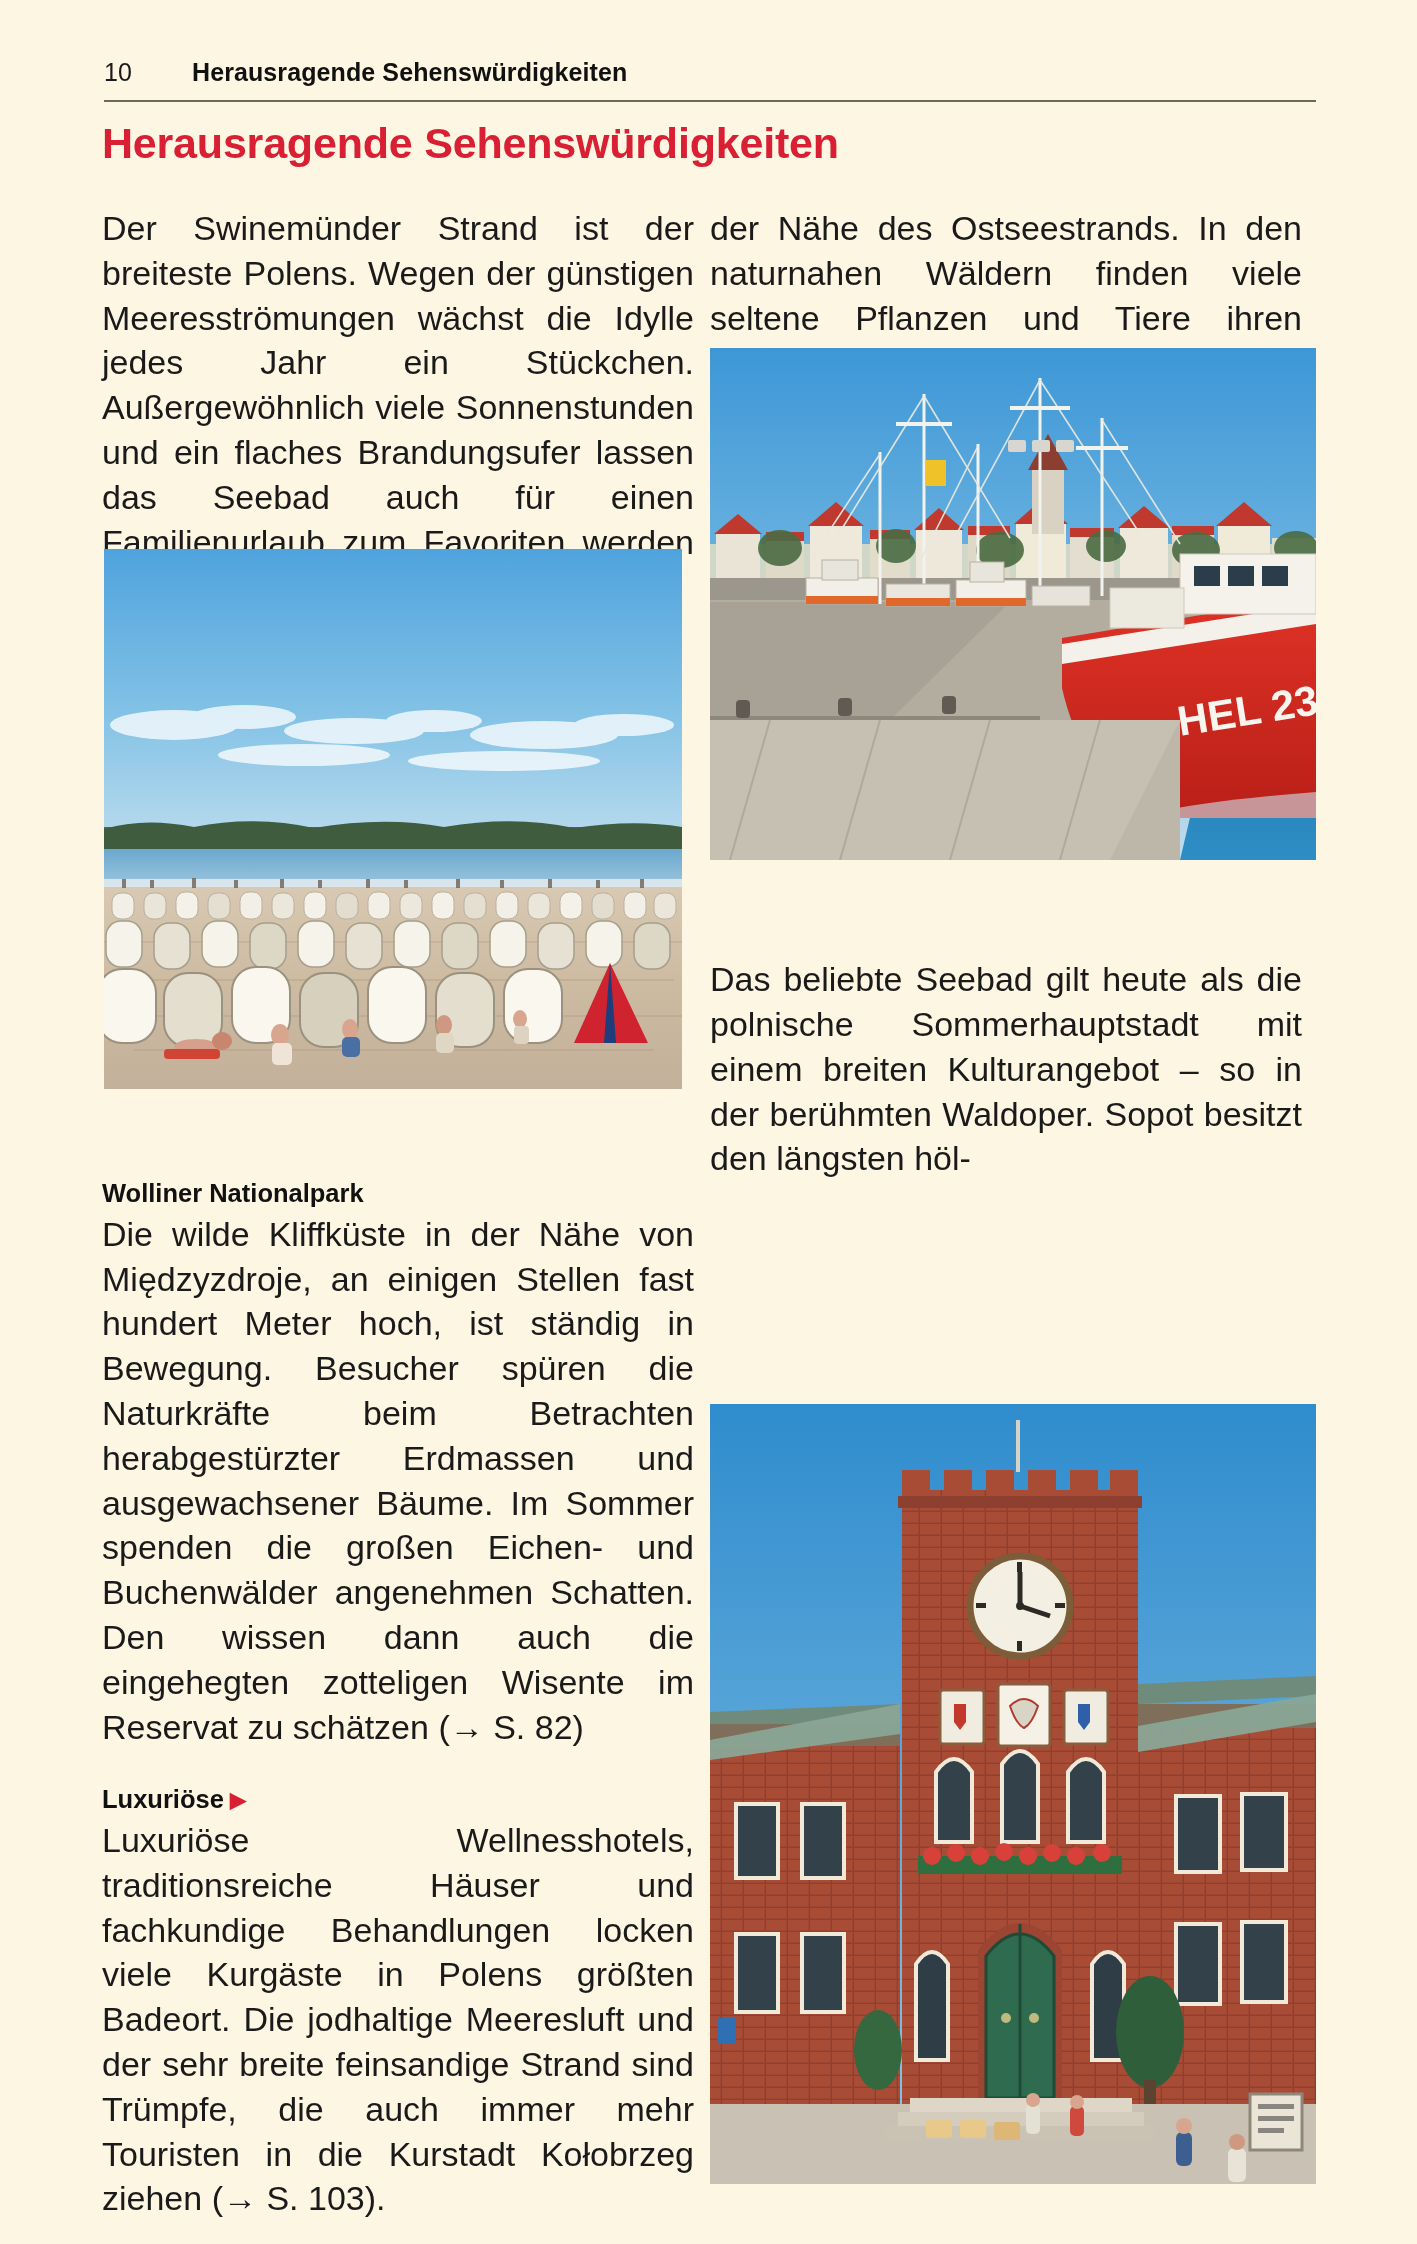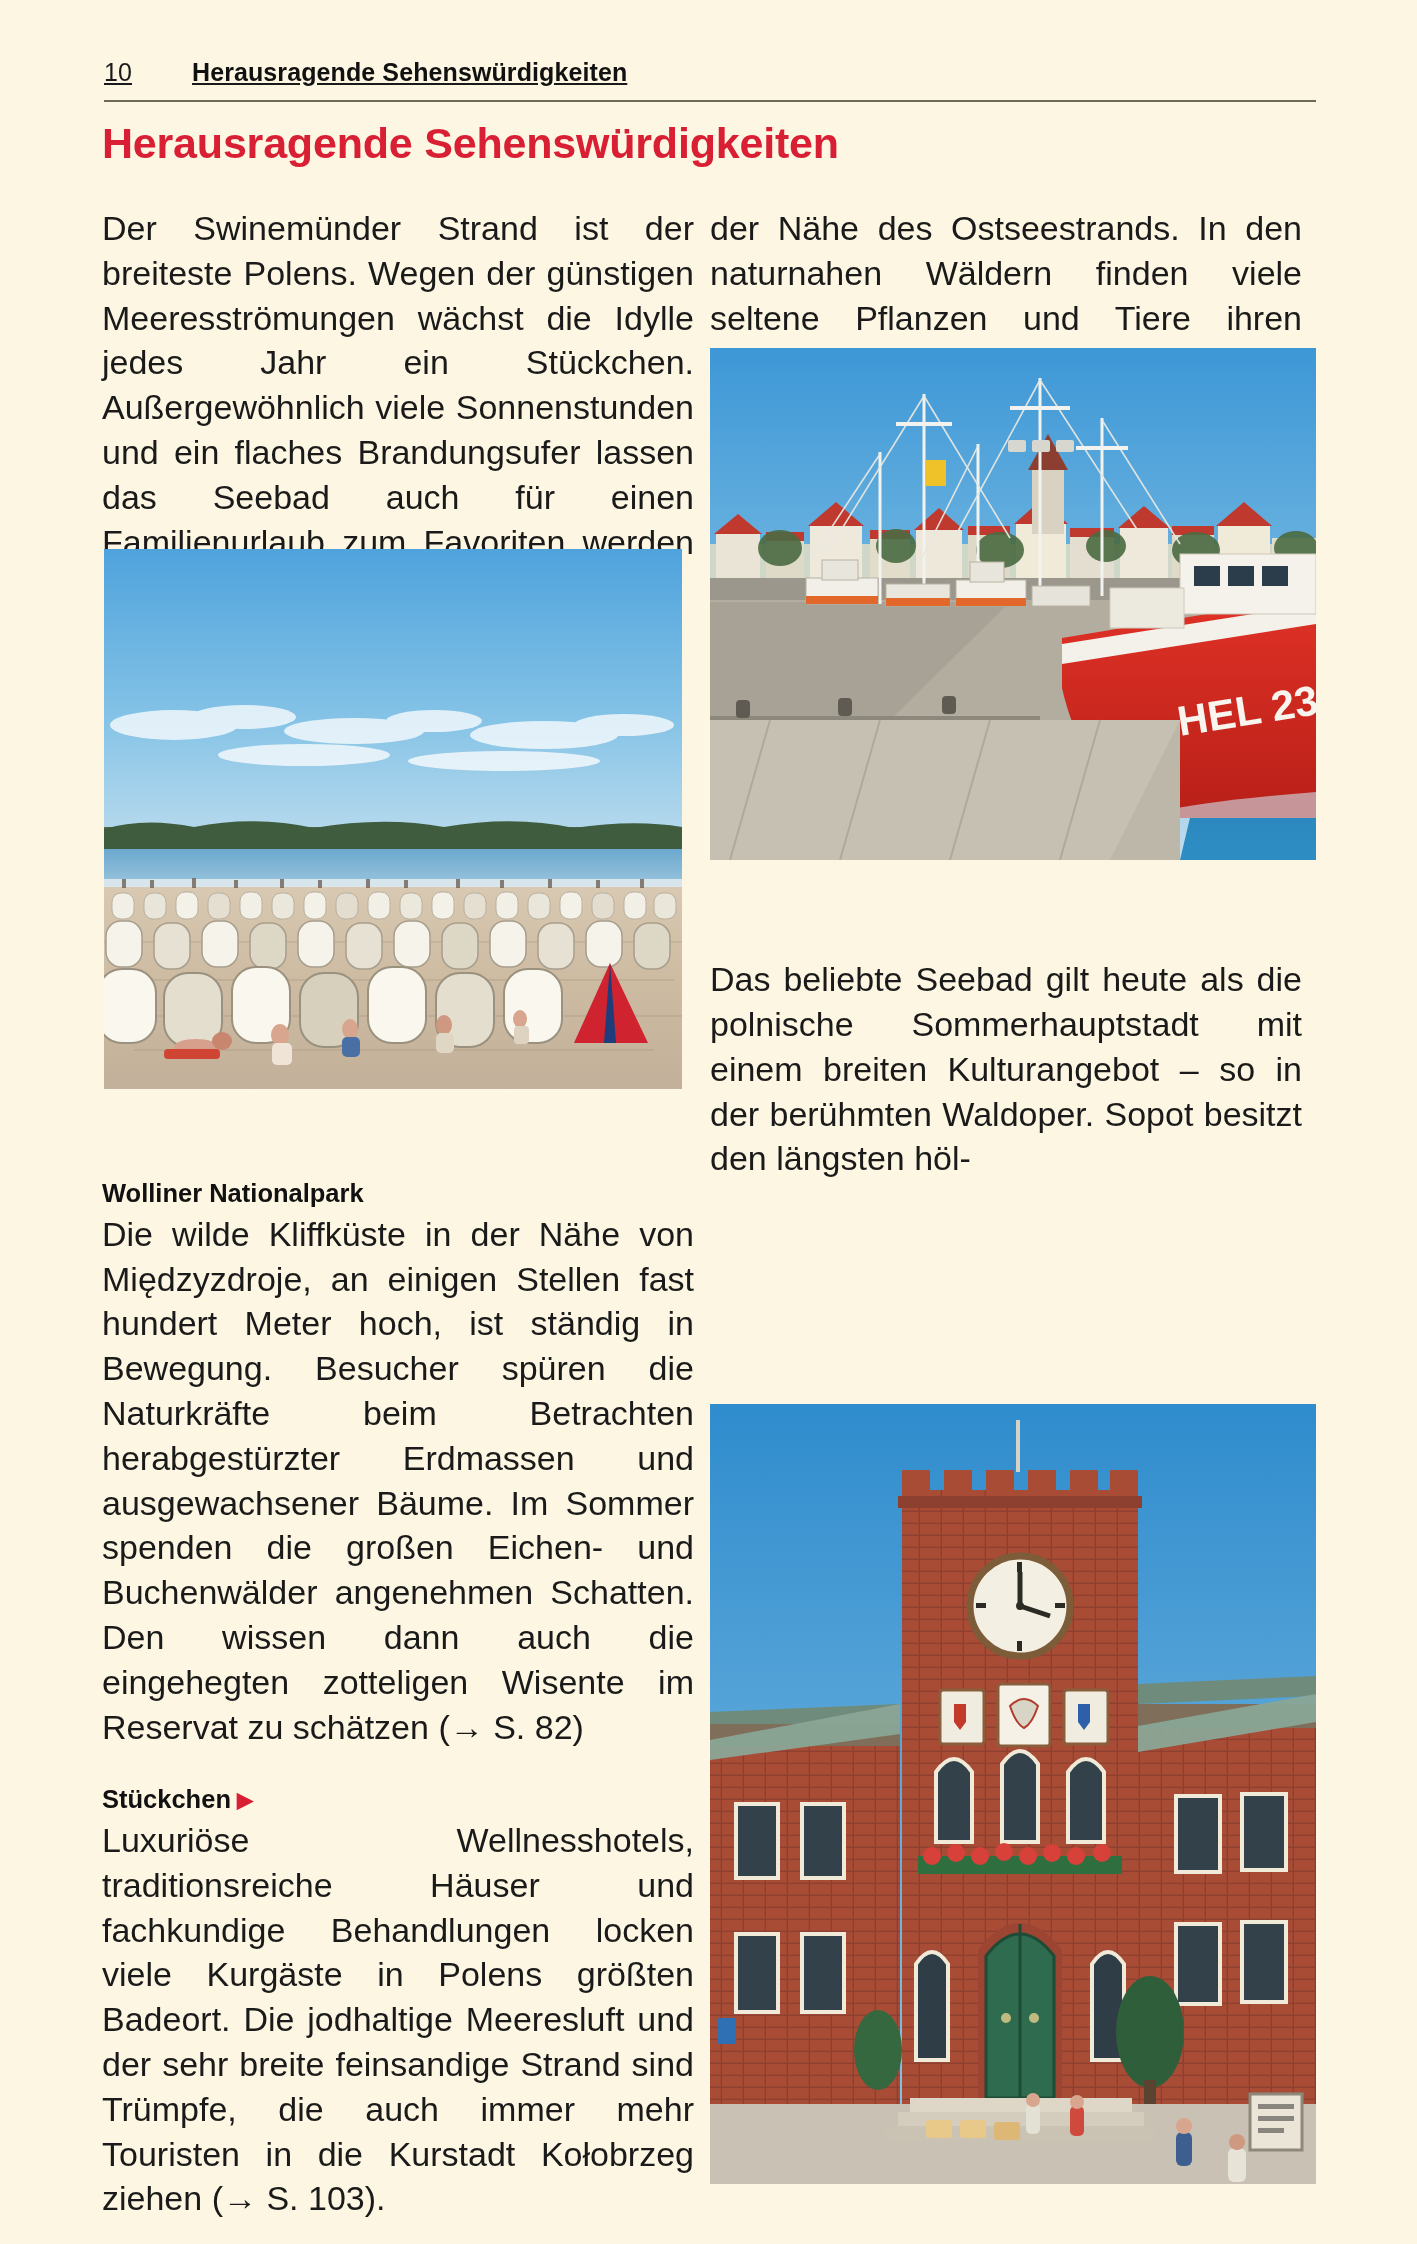--- a/index.html
+++ b/index.html
@@ -28,21 +28,20 @@
   .runhead {
     position: absolute;
     left: 104px;
     top: 58px;
     width: 1208px;
     display: flex;
     align-items: baseline;
     font-weight: 700;
     font-size: 25px;
     letter-spacing: .1px;
-    text-decoration: underline;
   }
   .runhead .folio {
     width: 88px;
     font-weight: 400;
     font-size: 25px;
     color: #1a1a1a;
   }
   .runhead .rhtitle {
     font-weight: 700;
     font-size: 25px;
@@ -154,21 +153,21 @@
     <div style="height:568px"></div>
 
     <h3 class="sec">
       <span>Wolliner Nationalpark</span>
     </h3>
     <p class="body">Die wilde Kliffküste in der Nähe von Międzyzdroje, an einigen Stellen fast hundert Meter hoch, ist ständig in Bewegung. Besucher spüren die Naturkräfte beim Betrachten herabgestürzter Erdmassen und ausgewachsener Bäume. Im Sommer spenden die großen Eichen- und Buchenwälder angenehmen Schatten. Den wissen dann auch die eingehegten zotteligen Wisente im Reservat zu schätzen (→ S. 82)</p>
 
     <div class="spacer-md"></div>
 
     <h3 class="sec">
-      <span>Stückchen</span><span class="mark">▶</span>
+      <span>Luxuriöse</span><span class="mark">▶</span>
     </h3>
     <p class="body">Luxuriöse Wellnesshotels, traditionsreiche Häuser und fachkundige Behandlungen locken viele Kurgäste in Polens größten Badeort. Die jodhaltige Meeresluft und der sehr breite feinsandige Strand sind Trümpfe, die auch immer mehr Touristen in die Kurstadt Kołobrzeg ziehen (→ S. 103).</p>
 
     <div class="spacer-md"></div>
 
     <h3 class="sec">
       <span>Slowinzischer Nationalpark</span>
     </h3>
   </div>
 

